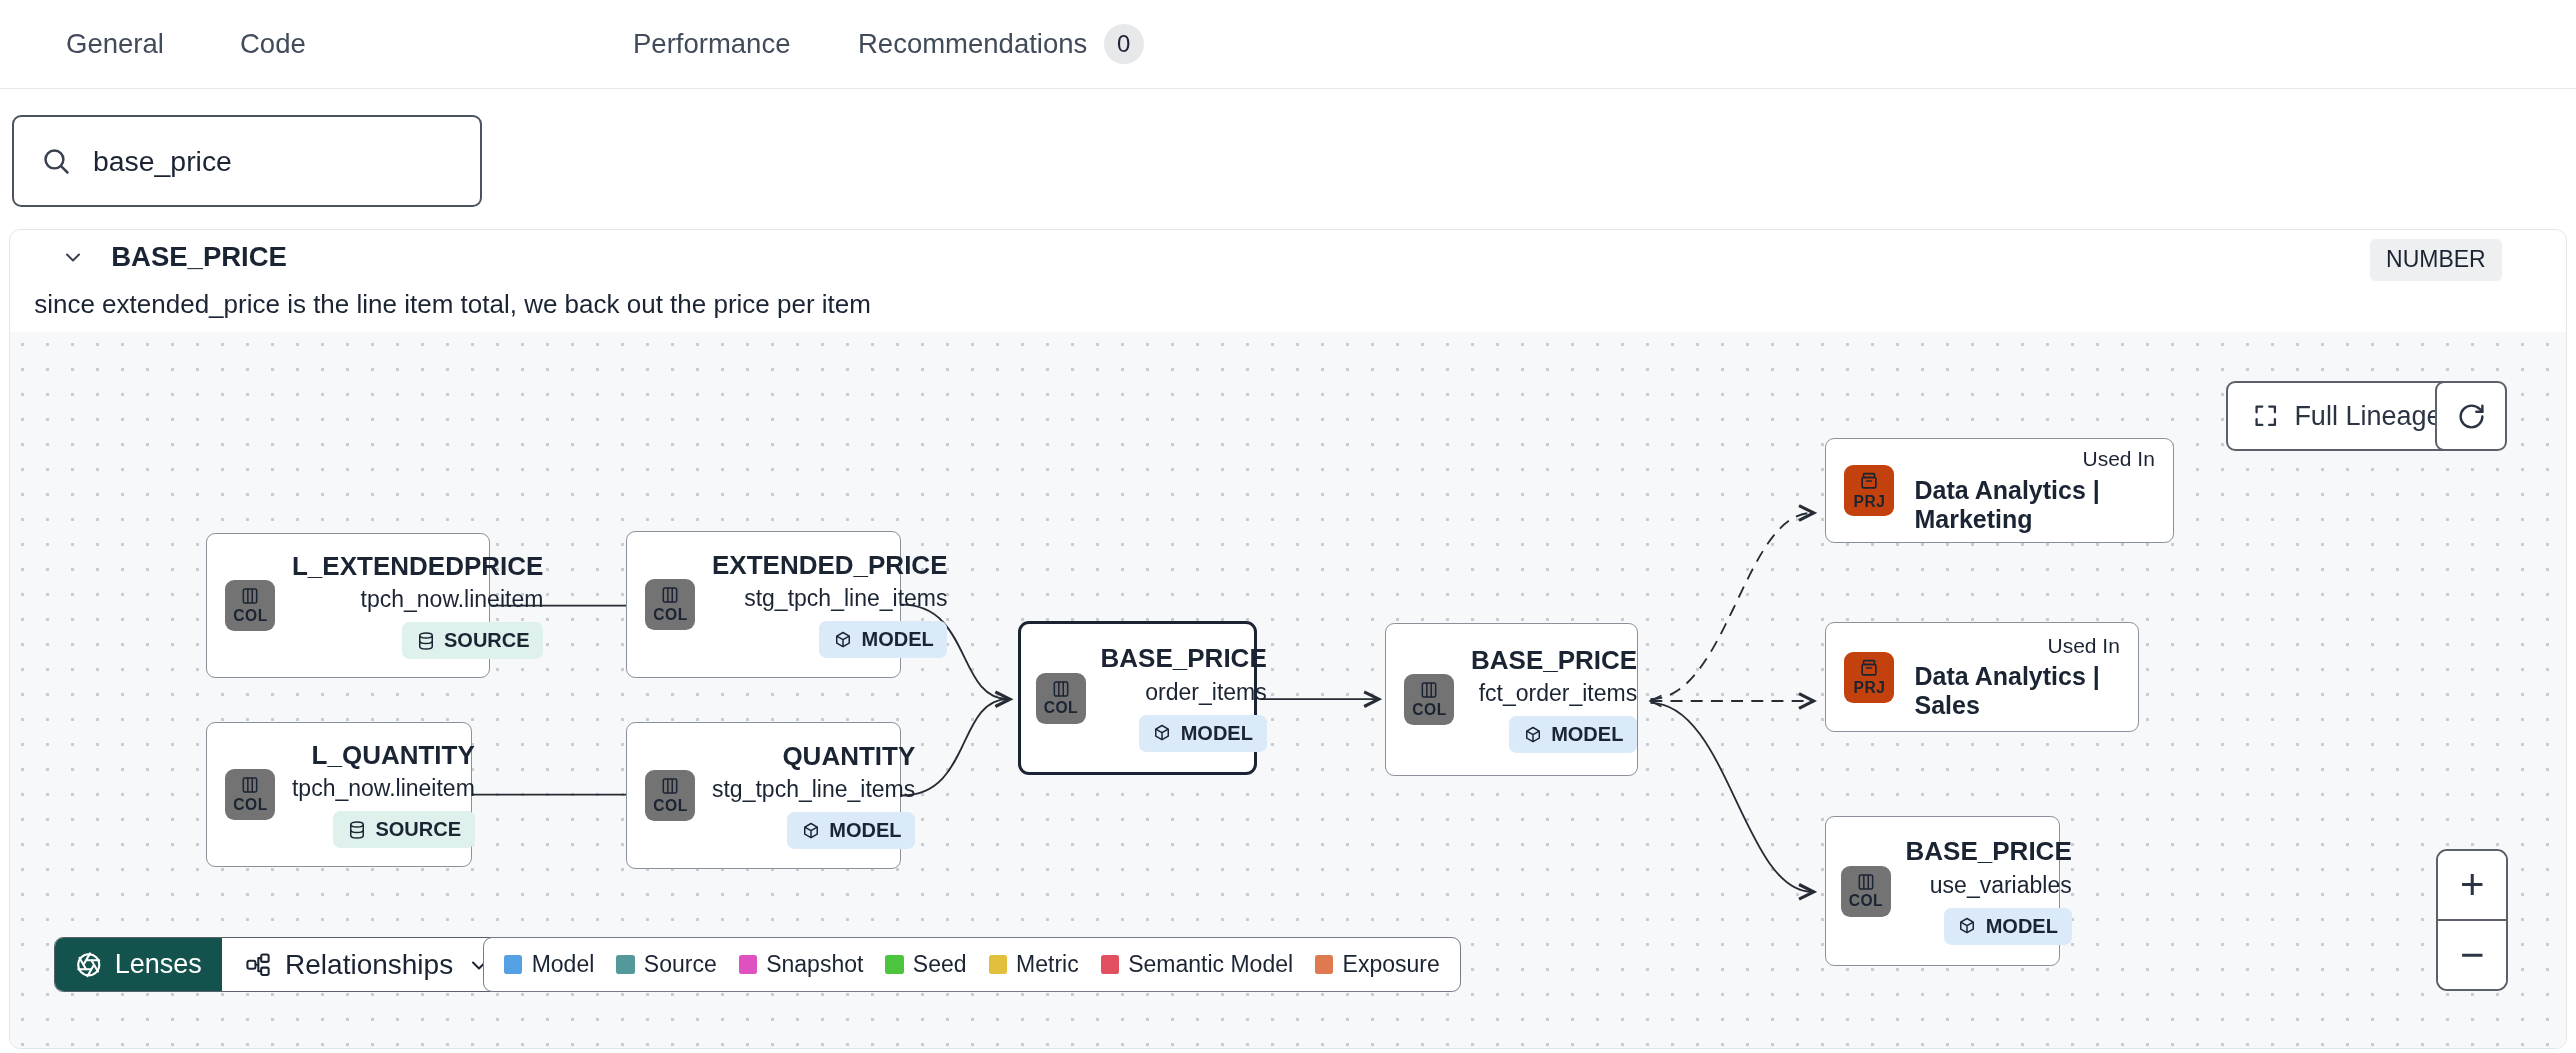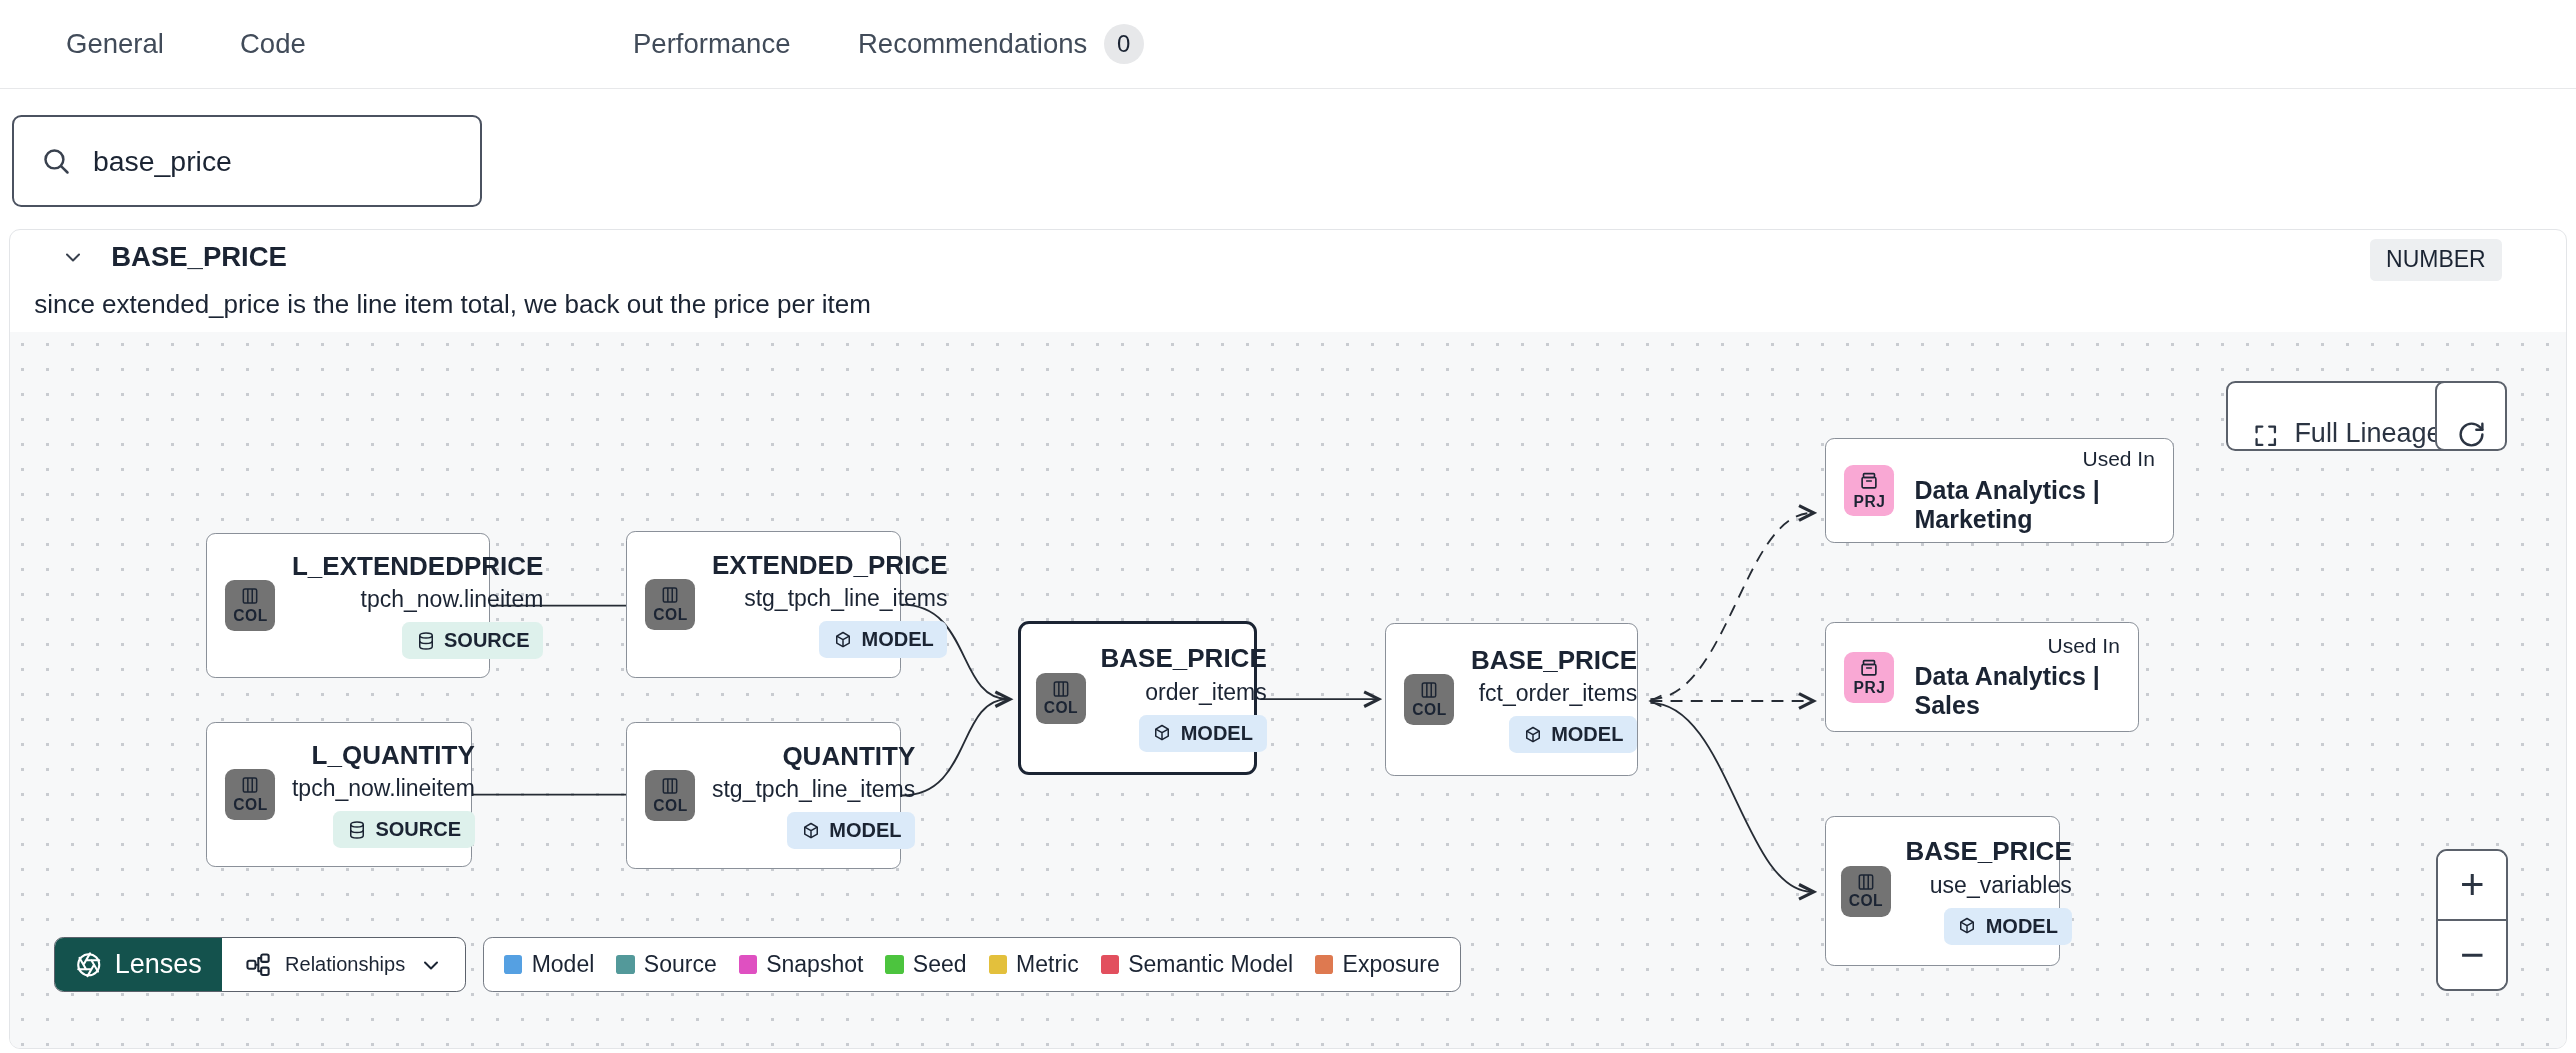--- a/index.html
+++ b/index.html
@@ -44,51 +44,51 @@
     background-image:radial-gradient(circle, #C9CCD1 1.8px, transparent 2px);
     background-size:25px 25px; overflow:hidden; }
   .edges { position:absolute; left:0; top:0; }
 
   
   .node { position:absolute; background:#fff; border:1.8px solid #8A9099; border-radius:9.2px;
     display:flex; align-items:center; padding:0 18.3px; gap:16.5px; cursor:pointer; }
   .node.selected { border:3.7px solid #1B2433; border-radius:11px; }
   .tile { width:50px; height:51px; border-radius:9.2px; background:#737373; flex:0 0 auto;
     display:flex; flex-direction:column; align-items:center; justify-content:center; gap:0.9px; }
-  .tile.prj { background:#f9a8d4;text-align:center; }
+  .tile.prj { background:#c2410c;text-align:center; }
   .tile .tile-label { font-size:15.6px; font-weight:700; letter-spacing:0.5px; }
   .node-body { display:flex; flex-direction:column; align-items:flex-end; }
   .node-title { font-size:26px; font-weight:600; line-height:1.15; }
   .node-sub { font-size:23px; margin-top:4.6px; line-height:1.15; }
   .node-badge { display:inline-flex; align-items:center; gap:8.3px; margin-top:10px;
     height:37px; padding:0 13.8px; border-radius:7.3px; font-size:20px; font-weight:600; }
   .node-badge.source { background:#DEF1EC; }
   .node-badge.model { background:#DBEAF9; }
   .usedin-small { font-size:21px; }
   .usedin-name { font-size:25px; font-weight:600; margin-top:4.6px; }
 
   
   .btn { background:#fff; border:2.3px solid #5B616B; border-radius:9.2px; display:flex;
-    align-items:flex-end; justify-content:center; cursor:pointer; color:#2B3442; }
+    align-items:center; justify-content:center; cursor:pointer; color:#2B3442; }
   .full-lineage { position:absolute; left:2216px; top:49px; height:70px; padding:0 24px;
     gap:14.7px; font-size:27px; }
   .refresh-btn { position:absolute; left:2425px; top:49px; width:72px; height:70px; }
   .zoomctl { position:absolute; left:2426px; top:517px; width:72px; height:142px;
     background:#fff; border:2.3px solid #5B616B; border-radius:11px; display:flex;
     flex-direction:column; overflow:hidden; }
   .zoomctl .zbtn { flex:1; display:flex; align-items:center; justify-content:center;
     font-size:42px; color:#2B3442; cursor:pointer; background:#fff; }
   .zoomctl .zdiv { height:2.3px; background:#5B616B; }
 
   
   .lens-group { position:absolute; left:44px; top:605px; height:55px; display:flex;
     border:1.8px solid #5B616B; border-radius:9.2px; overflow:hidden; background:#fff; }
   .lens-seg { display:flex; align-items:center; gap:12px; padding:11px 20px; font-size:27px; cursor:pointer;text-align:center; }
   .lens-seg.dark { background:#14524D; color:#fff; }
-  .rel-seg { display:flex; align-items:center; gap:13.8px; padding:0 22px; font-size:20px;
+  .rel-seg { display:flex; align-items:center; gap:13.8px; padding:0 22px; font-size:28px;
     color:#1B2433; cursor:pointer; }
   .legendbox { position:absolute; left:473px; top:605px; height:55px; background:#fff;
     border:1.8px solid #757B85; border-radius:9.2px; display:flex; align-items:center;
     gap:22px; padding:0 20px; }
   .legend-item { display:flex; align-items:center; gap:9.2px; font-size:23px; white-space:nowrap; }
   .legend-sq { width:18.3px; height:18.3px; border-radius:2.8px; flex:0 0 auto; }
 
   svg.icon { display:block; }
 </style>
 </head>

